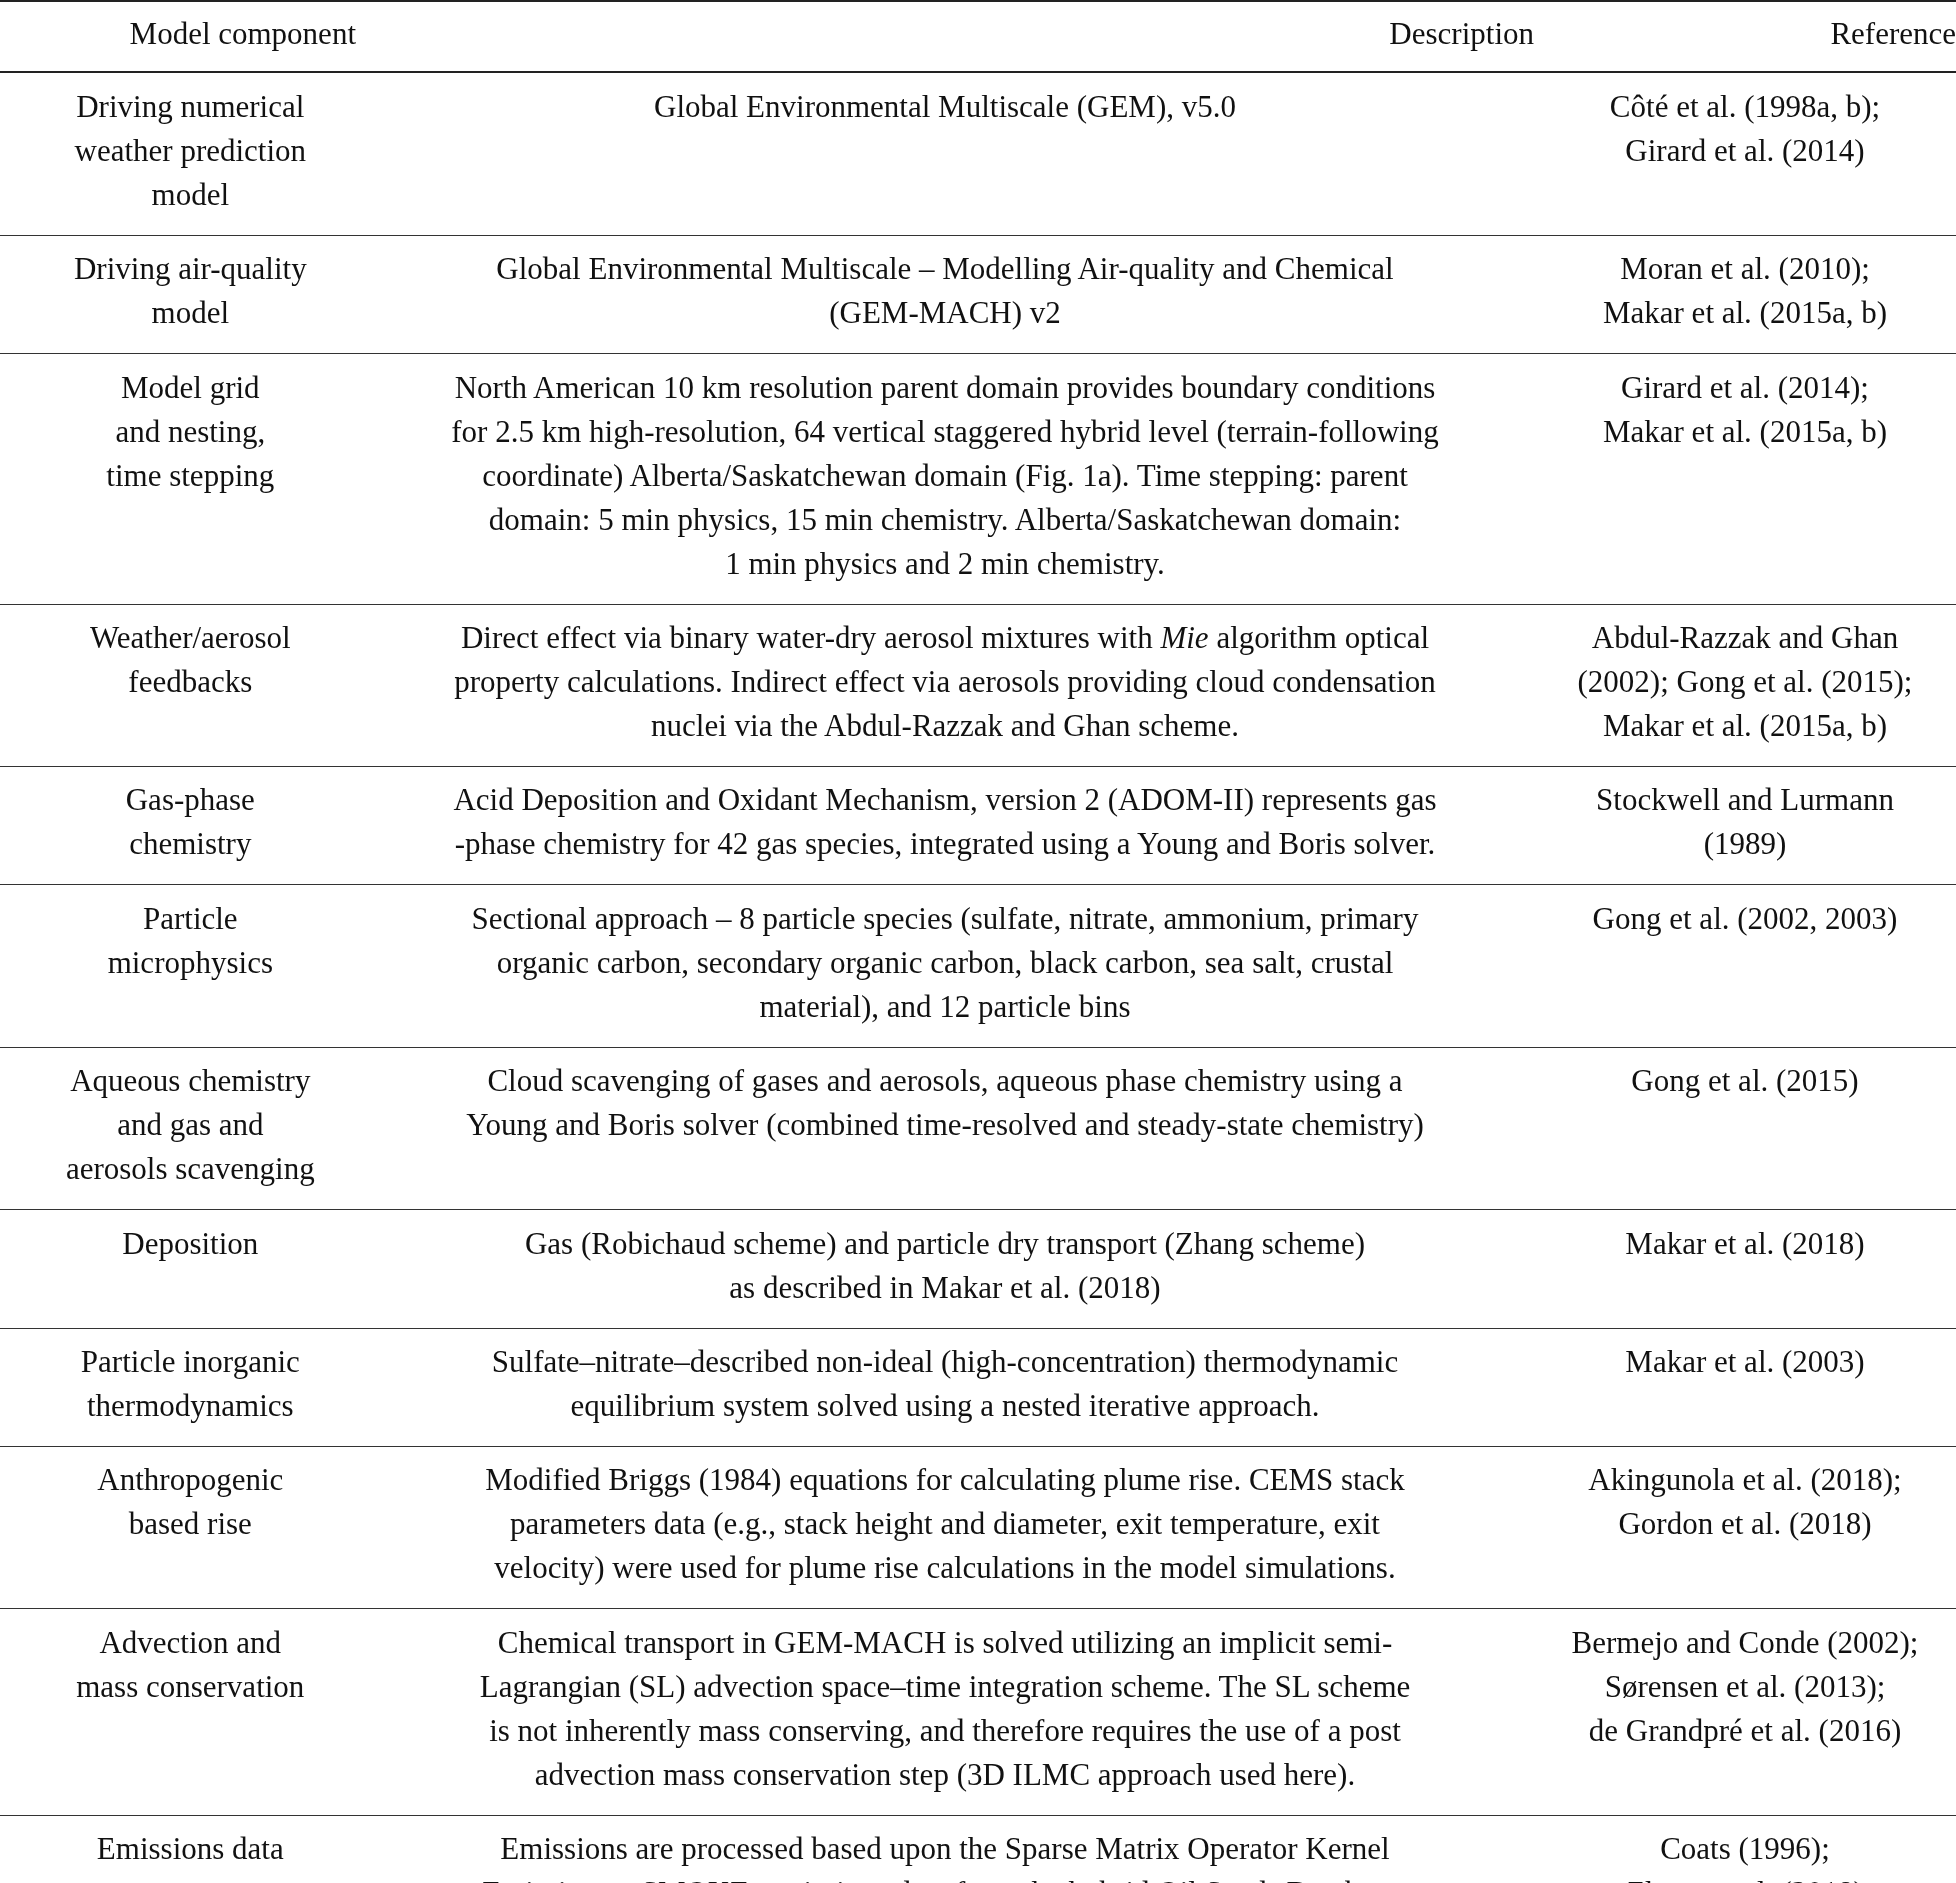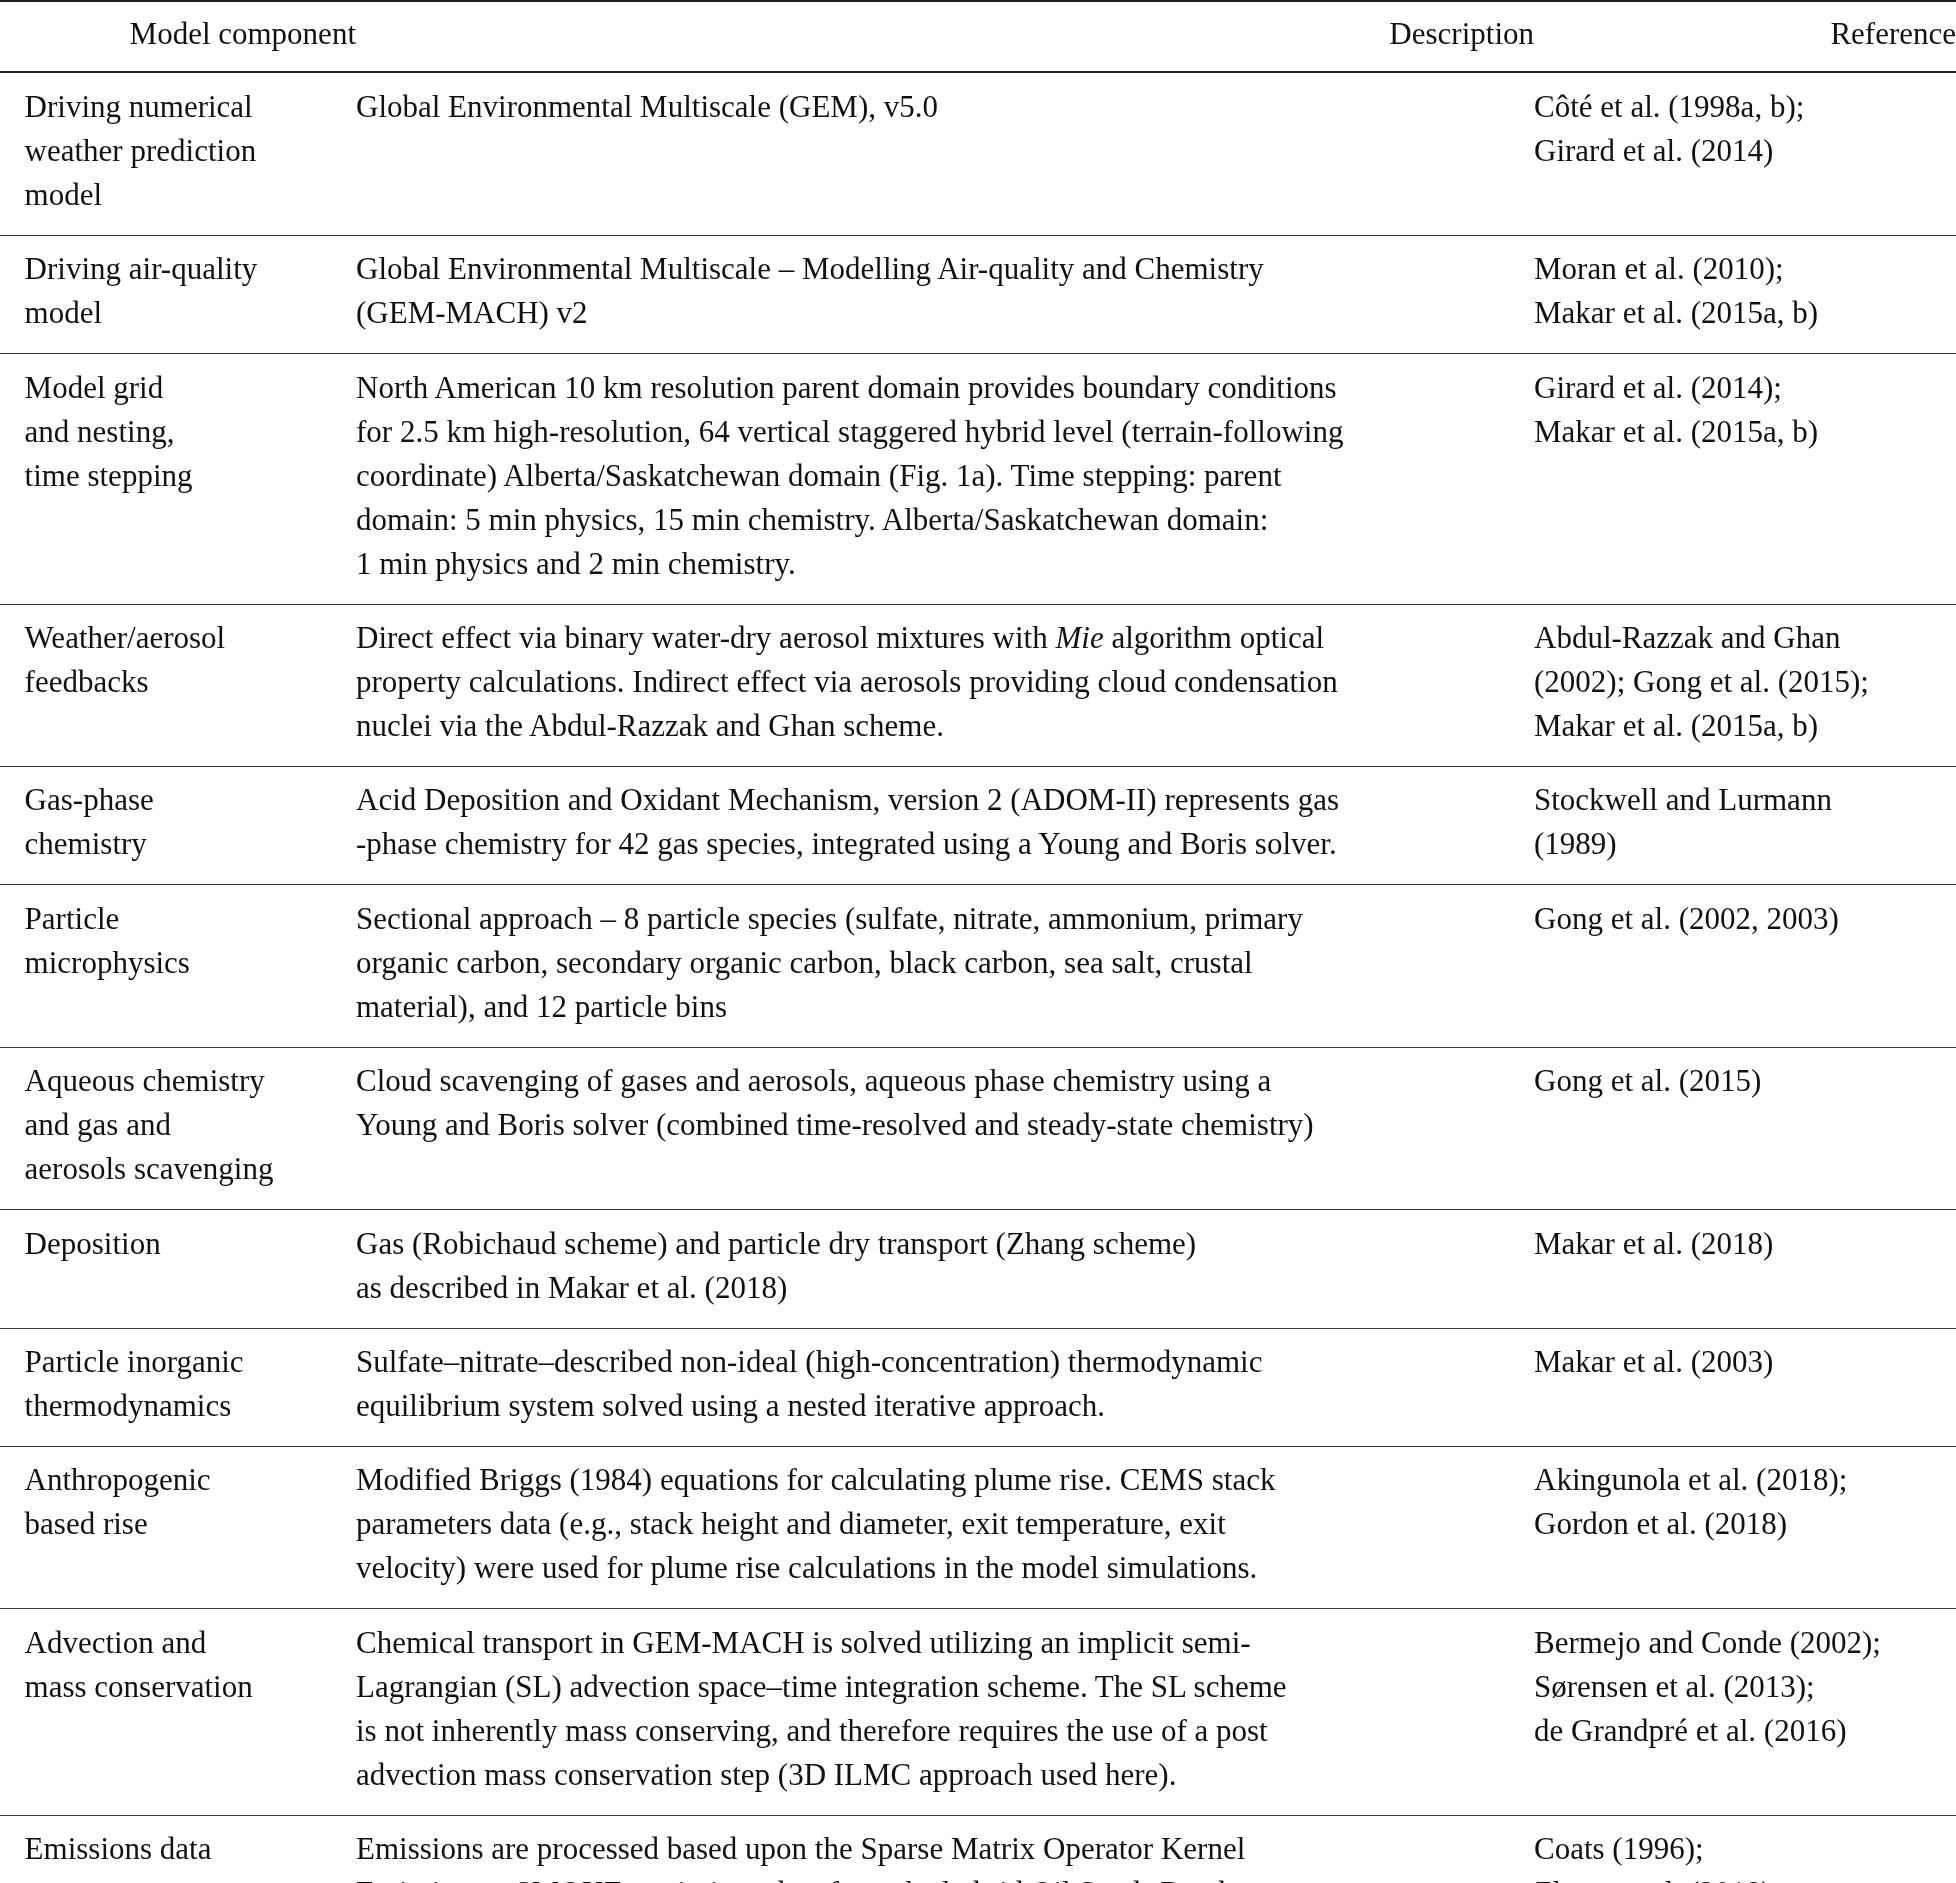--- a/index.html
+++ b/index.html
@@ -40,20 +40,21 @@
     }
     td {
       vertical-align: top;
       padding: 11.4px 0 18px 0;
     }
     th.c1, td.c1 { padding-left: 24.6px; }
     th.c2, td.c2 { padding-left: 0; }
     th.c3, td.c3 { padding-left: 0; }
     tbody tr {
       border-bottom: 1.9px solid #333;
+      text-align: center;
     }
     tbody tr:last-child {
       border-bottom: 2.8px solid #222;
     }
     .line { display: block; white-space: nowrap; }
     em { font-style: italic; }
   </style>
 </head>
 <body>
 
@@ -85,21 +86,21 @@
             <span class="line">Côté et al. (1998a, b);</span>
             <span class="line">Girard et al. (2014)</span>
           </td>
         </tr>
         <tr>
           <td class="c1">
             <span class="line">Driving air-quality</span>
             <span class="line">model</span>
           </td>
           <td class="c2">
-            <span class="line">Global Environmental Multiscale – Modelling Air-quality and Chemistry</span>
+            <span class="line">Global Environmental Multiscale – Modelling Air-quality and Chemical</span>
             <span class="line">(GEM-MACH) v2</span>
           </td>
           <td class="c3">
             <span class="line">Moran et al. (2010);</span>
             <span class="line">Makar et al. (2015a, b)</span>
           </td>
         </tr>
         <tr>
           <td class="c1">
             <span class="line">Model grid</span>

